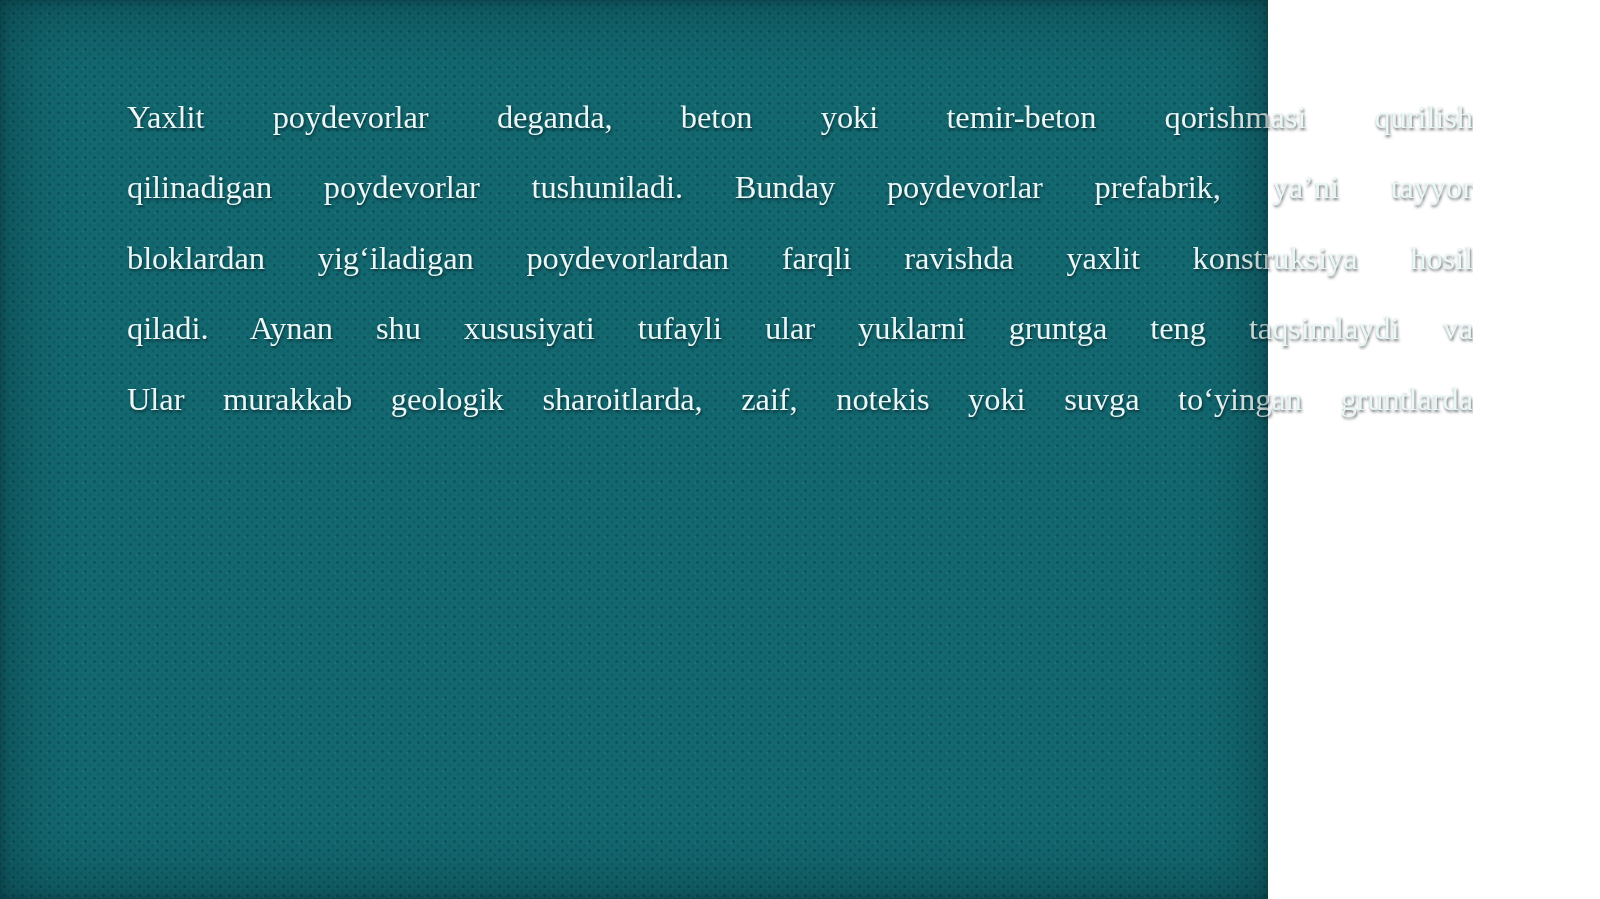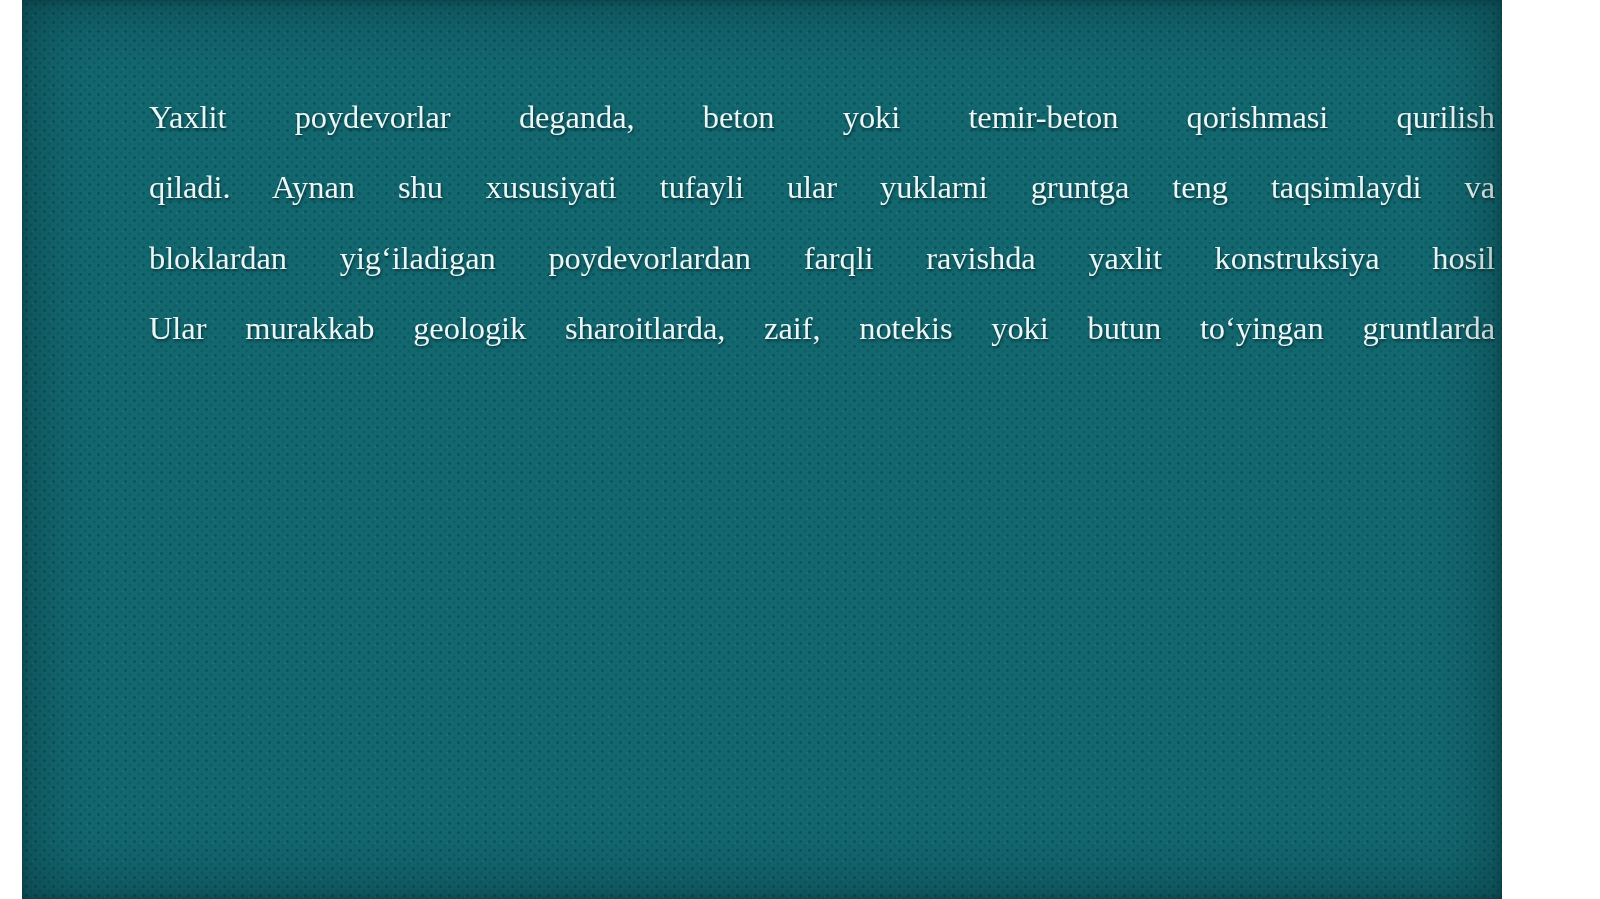--- a/index.html
+++ b/index.html
@@ -5,31 +5,30 @@
   :root {
     --bg: #136870;
     --ink: #e9f7f6;
   }
   * { margin: 0; padding: 0; box-sizing: border-box; }
   html, body { width: 1600px; height: 899px; overflow: hidden; }
   body { font-family: "Liberation Serif", "DejaVu Serif", serif; }
 
   .slide {
     position: relative;
-    width: 1480px;
+    width: 1268px;
     height: 899px;
     background-color: var(--bg);
     
     background-image:
       radial-gradient(circle, rgba(2, 38, 44, 0.34) 1px, transparent 1.6px),
       radial-gradient(circle, rgba(2, 38, 44, 0.20) 1px, transparent 1.6px),
       radial-gradient(circle, rgba(210, 245, 245, 0.05) 1px, transparent 1.5px);
     background-size: 9px 9px, 9px 9px, 18px 18px;
     background-position: 0 0, 4.5px 4.5px, 2px 6px;
-    margin-left: 22px;
   }
   
   .slide::after {
     content: "";
     position: absolute;
     inset: 0;
     pointer-events: none;
     box-shadow:
       inset 0 0 70px rgba(0, 18, 24, 0.45),
       inset 0 0 8px rgba(0, 18, 24, 0.35);
@@ -56,17 +55,18 @@
   .line.last {
     text-align-last: left;
   }
 </style>
 </head>
 <body>
 
 <div class="slide">
   <div class="textblock">
     <div class="line">Yaxlit poydevorlar deganda, beton yoki temir-beton qorishmasi qurilish</div>
+    <div class="line">qilinadigan poydevorlar tushuniladi. Bunday poydevorlar prefabrik, ya’ni tayyor</div>
+    <div class="line">bloklardan yigʻiladigan poydevorlardan farqli ravishda yaxlit konstruksiya hosil</div>
     <div class="line">qiladi. Aynan shu xususiyati tufayli ular yuklarni gruntga teng taqsimlaydi va</div>
-    <div class="line">bloklardan yigʻiladigan poydevorlardan farqli ravishda yaxlit konstruksiya hosil</div>
-    <div class="line">Ular murakkab geologik sharoitlarda, zaif, notekis yoki butun toʻyingan gruntlarda</div>
+    <div class="line">Ular murakkab geologik sharoitlarda, zaif, notekis yoki suvga toʻyingan gruntlarda</div>
   </div>
 </div>
 
 </body></html>

